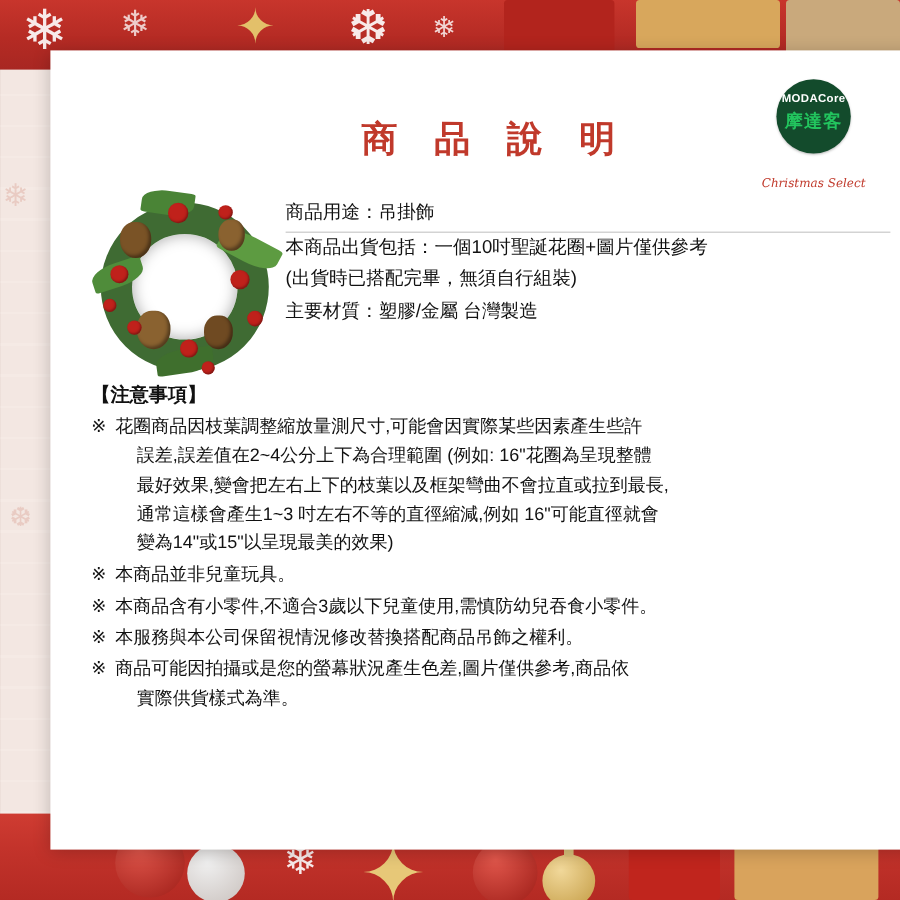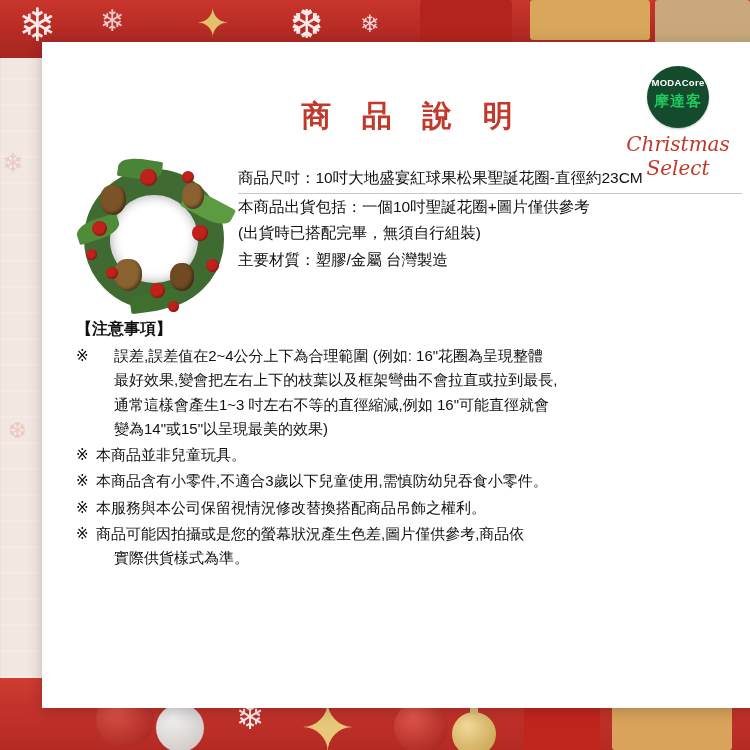--- a/index.html
+++ b/index.html
@@ -63,21 +63,21 @@
   #logo .circle .en{
     position:absolute;top:11px;left:0;right:0;
     color:#fff;font-size:9.5px;letter-spacing:.3px;font-weight:bold;
   }
   #logo .circle .zh{
     position:absolute;top:26px;left:0;right:0;
     color:#22c55e;font-size:15px;font-weight:bold;letter-spacing:1px;
     font-family:"DejaVu Serif","Liberation Serif",serif;
   }
   #logo .tag{
-    margin-top:4px;color:#c0392b;font-size:20px;
+    margin-top:20px;color:#c0392b;font-size:10px;
     font-family:"DejaVu Serif","Liberation Serif",serif;font-style:italic;
   }
 
   
   #product{display:flex;margin-top:26px;}
   #wreath-wrap{width:166px;flex:none;padding-left:6px;box-sizing:border-box;}
   #wreath{position:relative;width:152px;height:152px;}
   #wreath .ring{
     position:absolute;inset:6px;border-radius:50%;
     border:26px solid #3f6b33;
@@ -173,41 +173,42 @@
           <div class="berry" style="left:104px;top:8px;width:12px;height:12px;"></div>
           <div class="berry" style="left:8px;top:86px;width:11px;height:11px;"></div>
           <div class="berry" style="left:128px;top:96px;width:13px;height:13px;"></div>
           <div class="berry" style="left:90px;top:138px;width:11px;height:11px;"></div>
         </div>
       </div>
 
       <div class="specs">
         <div class="spec-line">
           <span class="underline">
-            <span class="lbl">商品尺吋：</span><span class="val">10吋大地盛宴紅球果松果聖誕花圈-直徑約23CM</span>
+            <span class="lbl">商品用途：</span><span class="val">吊掛飾</span>
           </span>
         </div>
         <div class="spec-line">
           <span class="lbl">本商品出貨包括：</span><span class="val">一個10吋聖誕花圈+圖片僅供參考</span>
         </div>
         <div class="spec-line">
           <span class="val">(出貨時已搭配完畢，無須自行組裝)</span>
         </div>
         <div class="spec-line">
           <span class="lbl">主要材質：</span><span class="val">塑膠/金屬  台灣製造</span>
         </div>
       </div>
     </div>
 
     <div id="notes">
       <div class="notes-title">【注意事項】</div>
 
       <div class="note">
         <div class="mark">※</div>
         <div class="txt">
+          <span>花圈商品因枝葉調整縮放量測尺寸,可能會因實際某些因素產生些許</span>
           <span class="cont">誤差,誤差值在2~4公分上下為合理範圍 (例如: 16"花圈為呈現整體</span>
           <span class="cont">最好效果,變會把左右上下的枝葉以及框架彎曲不會拉直或拉到最長,</span>
           <span class="cont">通常這樣會產生1~3 吋左右不等的直徑縮減,例如 16"可能直徑就會</span>
           <span class="cont">變為14"或15"以呈現最美的效果)</span>
         </div>
       </div>
 
       <div class="note">
         <div class="mark">※</div>
         <div class="txt"><span>本商品並非兒童玩具。</span></div>

